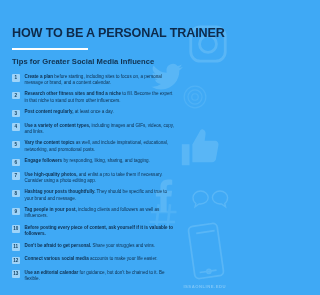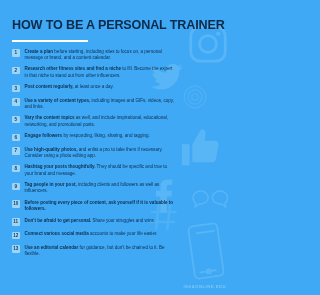--- a/index.html
+++ b/index.html
@@ -32,21 +32,21 @@
     position: absolute;
     color: #5cb8f7;
     opacity: 0.92;
   }
   .decor-icon svg { display: block; }
 
   
   #content {
     position: relative;
     z-index: 1;
-    padding: 19px 12px 0 12px;
+    padding: 27px 12px 0 12px;
     box-sizing: border-box;
     height: 100%;
   }
 
   #title {
     font-size: 12.6px;
     line-height: 13.6px;
     font-weight: bold;
     color: #0e2a4a;
     letter-spacing: -0.15px;
@@ -180,20 +180,21 @@
   </div>
 
   <div id="content">
 
     <h1 id="title">
       <span class="tline">HOW TO BE A PERSONAL TRAINER</span>
     </h1>
 
     <hr id="divider">
 
+    <div id="subtitle">Tips for Greater Social Media Influence</div>
 
     <ul id="tips">
         <li class="tip">
           <span class="tip-badge">1</span>
           <span class="tip-text"><b>Create a plan</b><span> before starting, including sites to focus on, a personal message or brand, and a content calendar.</span></span>
         </li>
         <li class="tip">
           <span class="tip-badge">2</span>
           <span class="tip-text"><b>Research other fitness sites and find a niche</b><span> to fill. Become the expert in that niche to stand out from other influencers.</span></span>
         </li>

